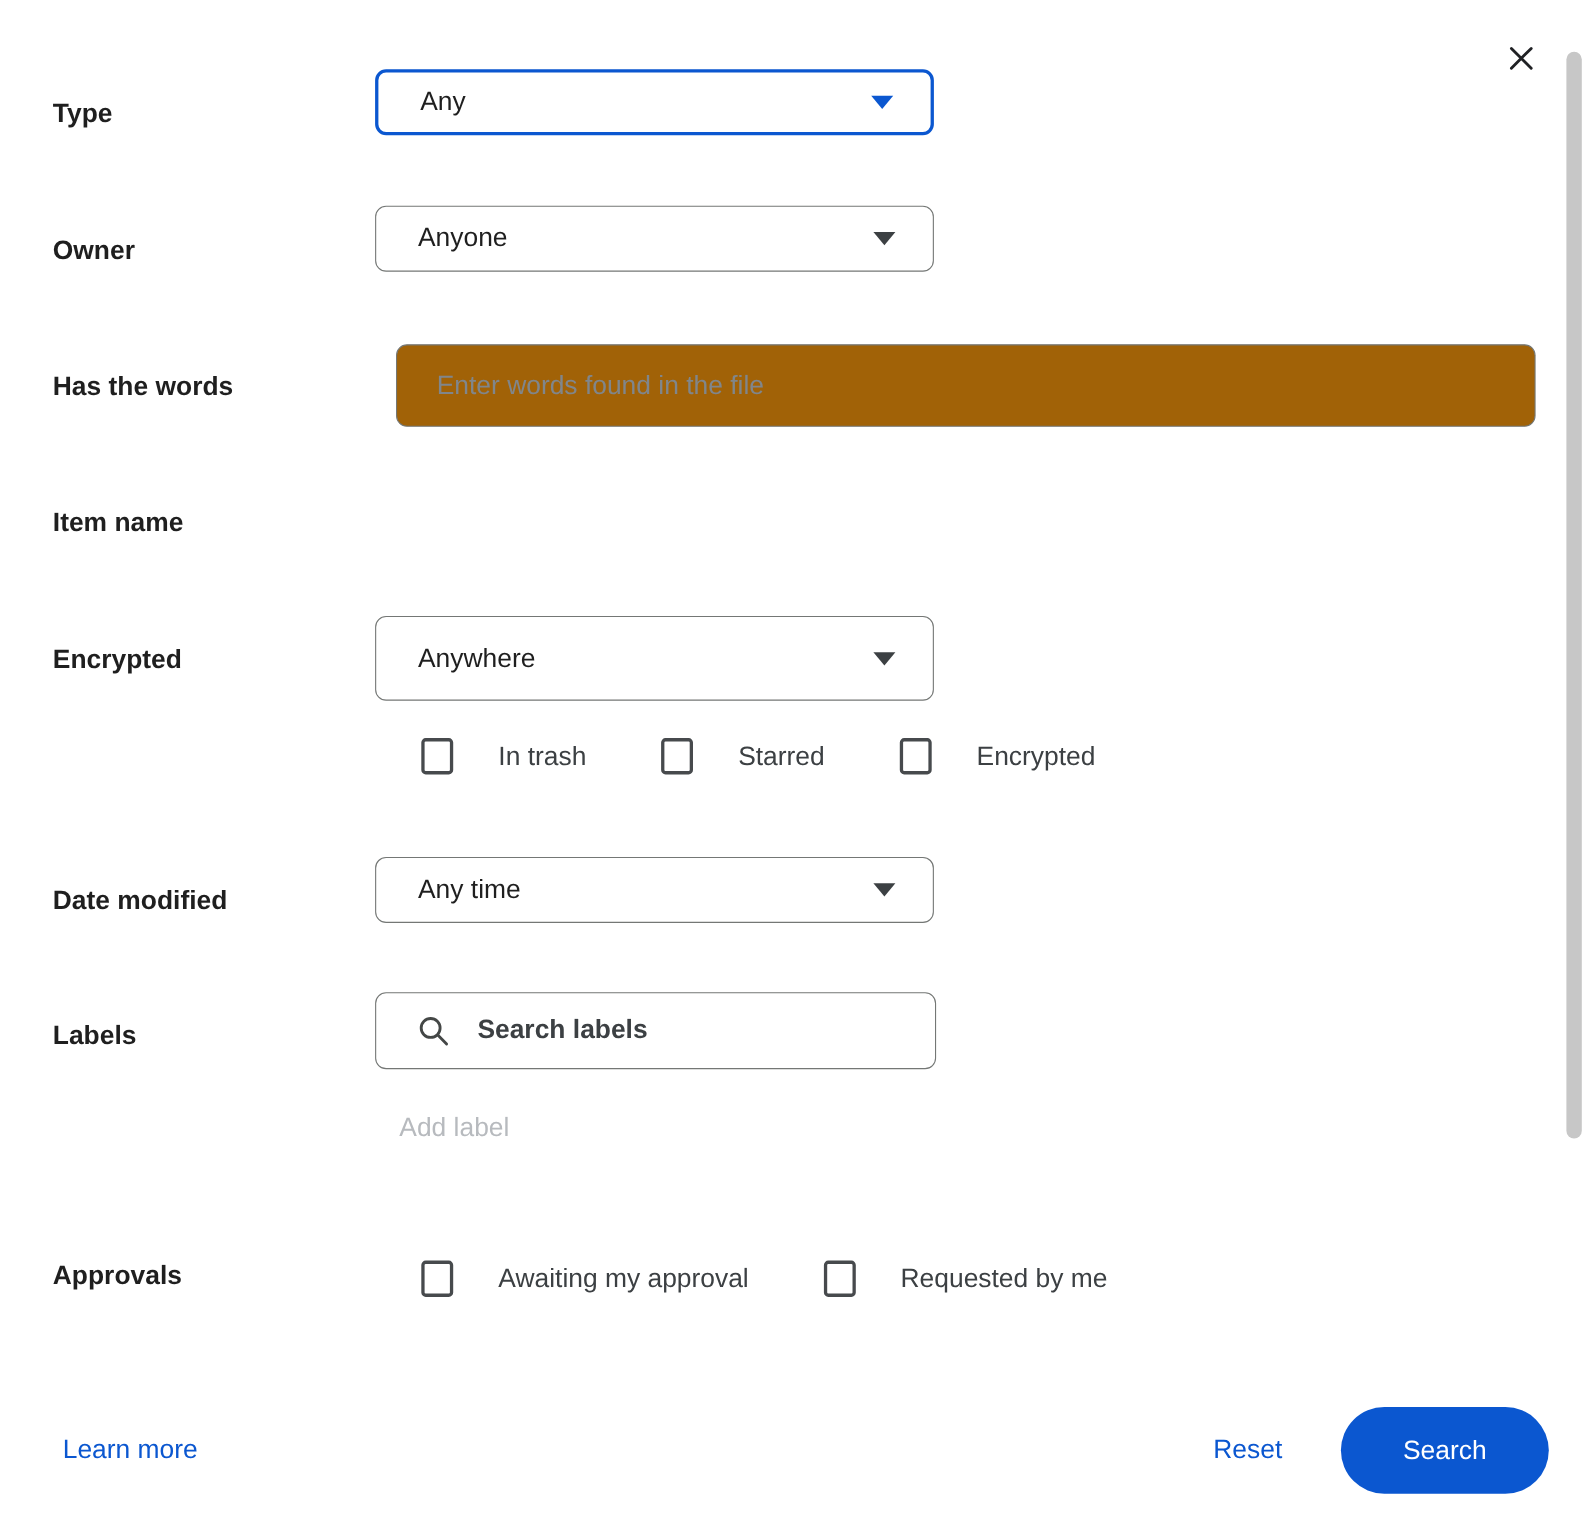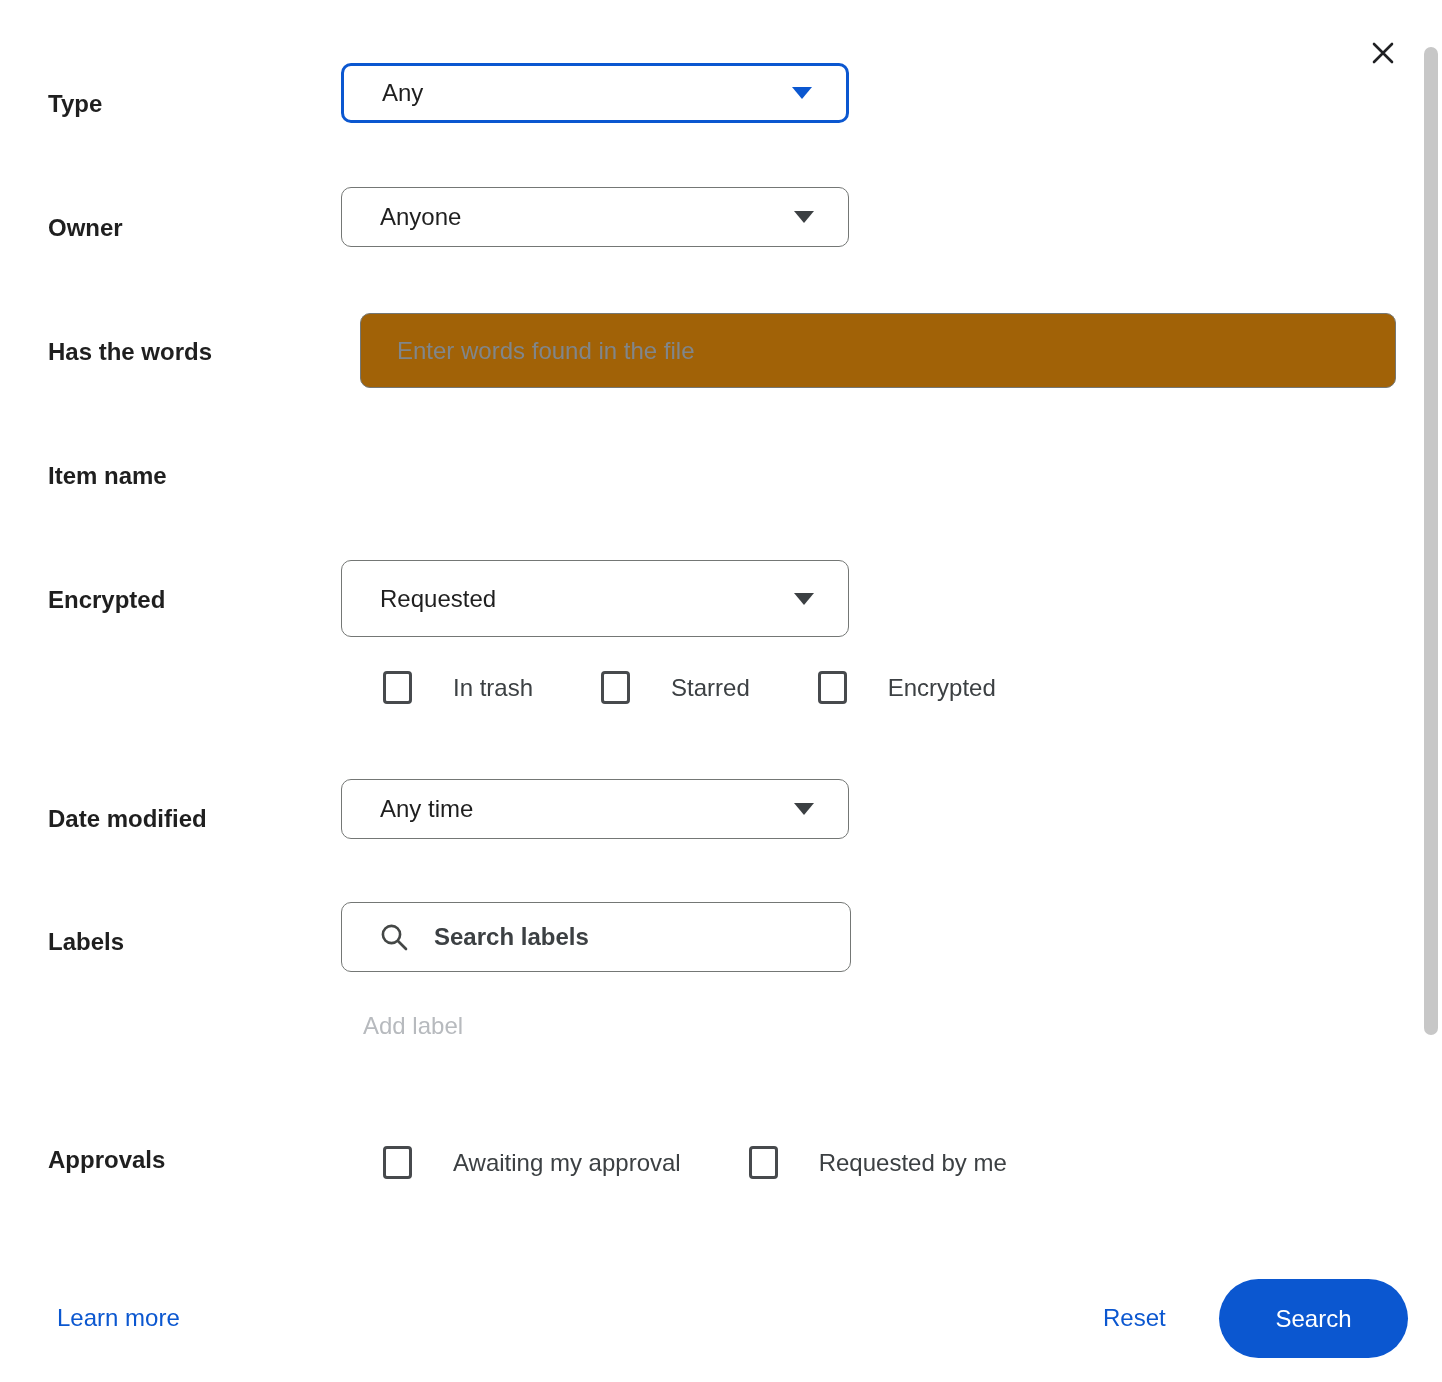--- a/index.html
+++ b/index.html
@@ -129,21 +129,21 @@
     <span class="caret"></span>
   </div>
 
   <div class="row-label" style="top:338px">Has the words</div>
   <input class="text-input" style="top: 313px;" type="text" placeholder="Enter words found in the file">
 
   <div class="row-label" style="top:462px">Item name</div>
 
   <div class="row-label" style="top:586px">Encrypted</div>
   <div class="select" style="top:560px; height:77px">
-    <span>Requested</span>
+    <span>Anywhere</span>
     <span class="caret"></span>
   </div>
 
   <div class="check-row" style="left:371px; top:671px">
     <span class="check-item">
       <span class="checkbox"></span>
       <span class="check-label">In trash</span>
     </span>
     <span class="check-item">
       <span class="checkbox"></span>

